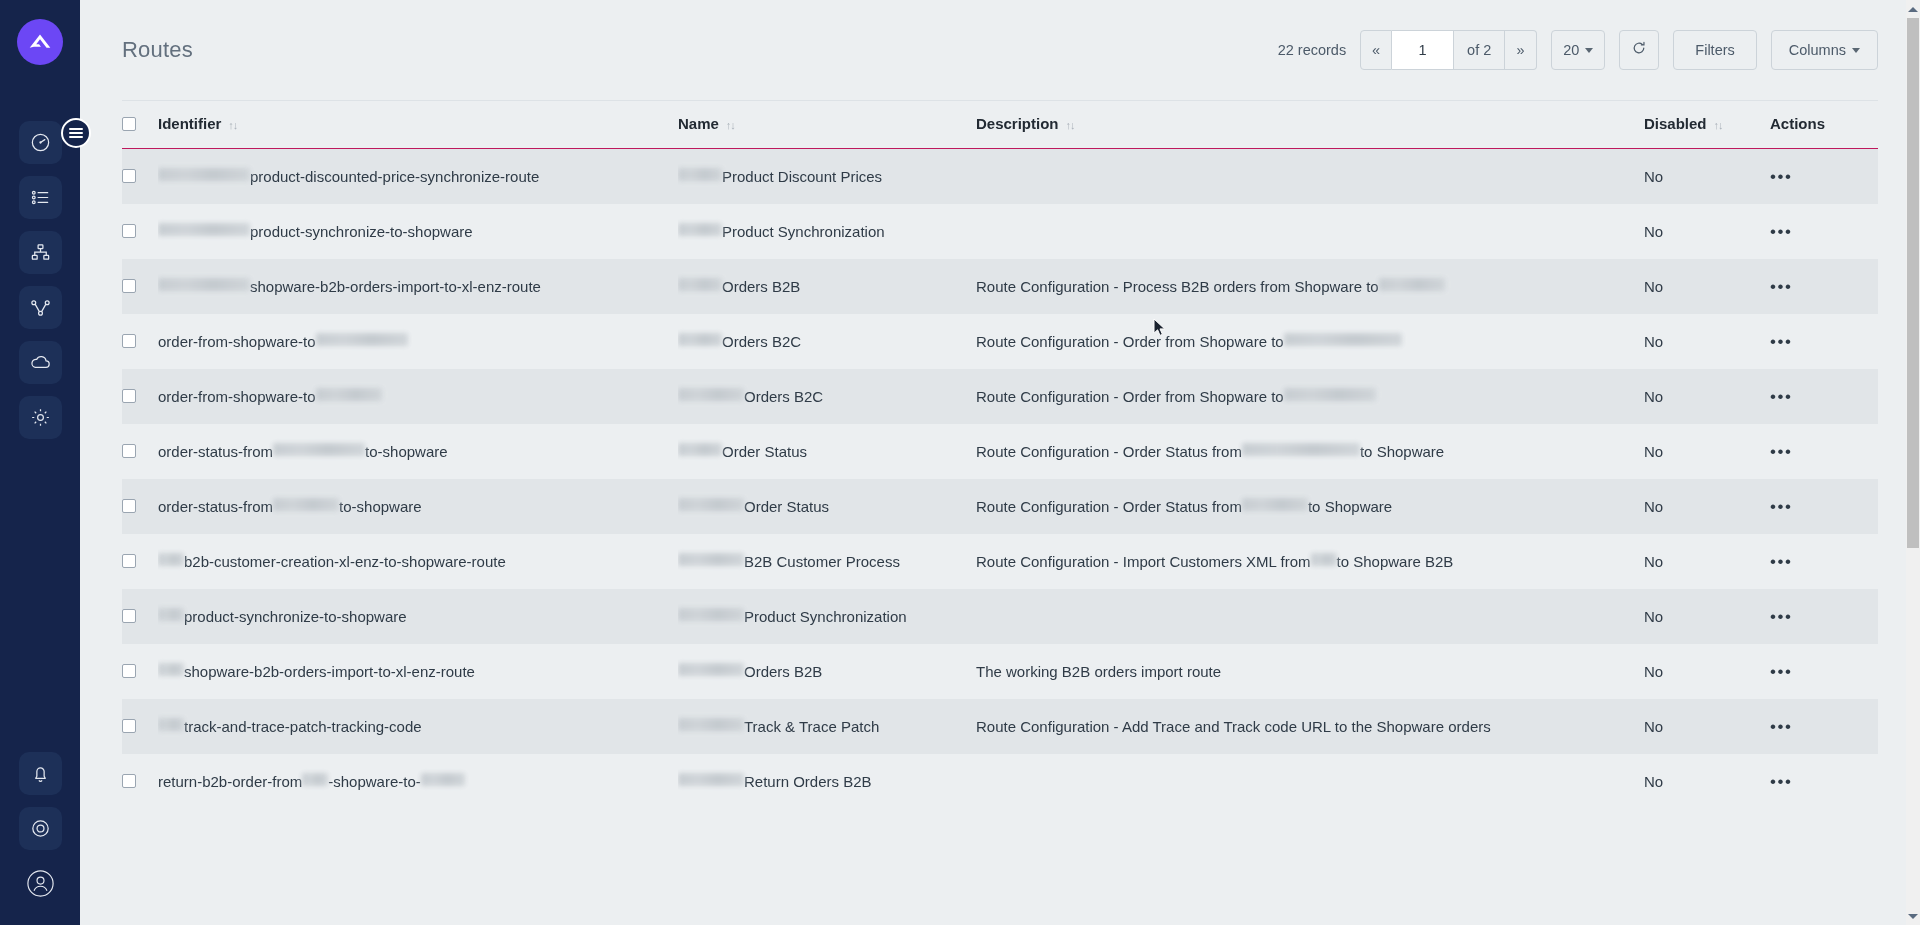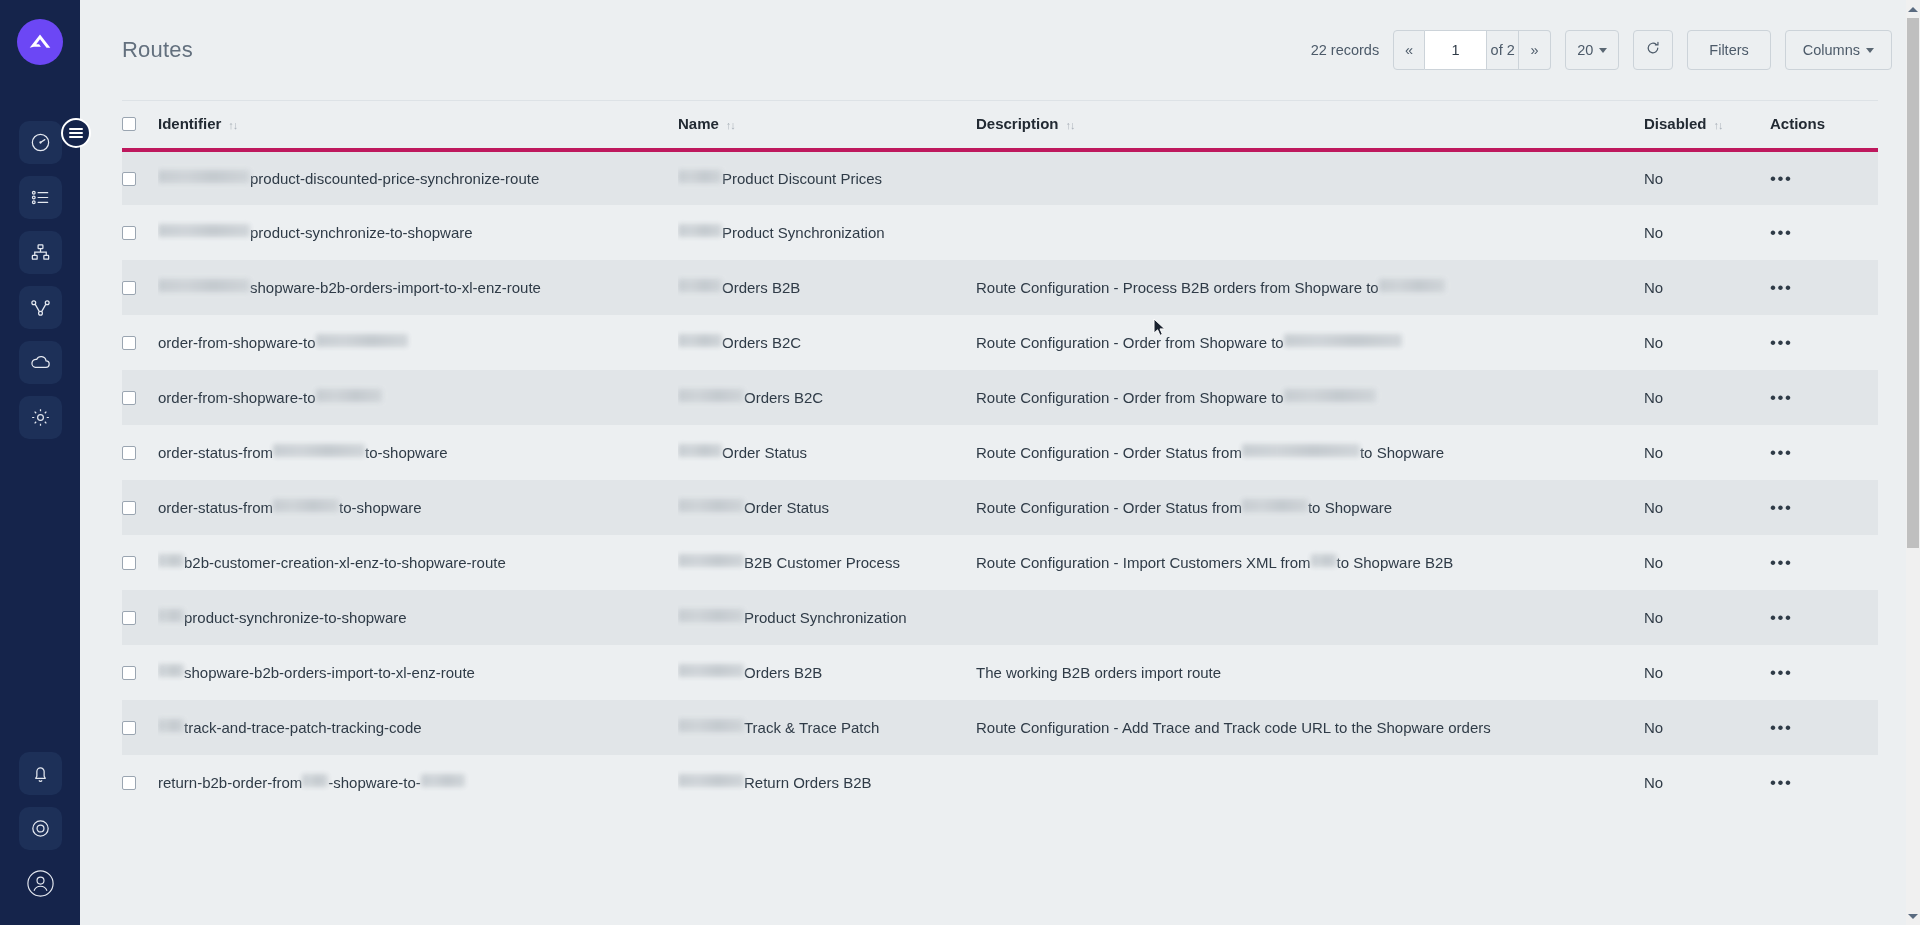--- a/index.html
+++ b/index.html
@@ -58,21 +58,21 @@
   .main {
     flex: 1 1 auto; height: 925px;
     background: #eceff1;
     position: relative;
     overflow: hidden;
   }
 
   .topbar {
     height: 100px;
     display: flex; align-items: center;
-    padding: 0 28px 0 42px;
+    padding: 0 42px 0 42px;
   }
   .page-title {
     font-size: 22px; color: #63707e; font-weight: 400; letter-spacing: .2px;
   }
   .topbar-right {
     margin-left: auto; display: flex; align-items: center; gap: 14px;
   }
   .records-count { font-size: 14.5px; color: #4c5a69; white-space: nowrap; }
 
   .pager { display: flex; align-items: stretch; height: 40px; }
@@ -81,21 +81,21 @@
     background: #eceff1;
     display: flex; align-items: center; justify-content: center;
     font-size: 14.5px; color: #4c5a69;
   }
   .pager > div + div { border-left: none; }
   .pg-first { width: 32px; border-radius: 4px 0 0 4px; color: #9aa5b1; cursor: pointer; }
   .pg-input {
     width: 62px; background: #ffffff !important; color: #2f3b47 !important;
     font-size: 15px; cursor: text;
   }
-  .pg-of { width: 32px; text-align: right; }
+  .pg-of { width: 51px; text-align: right; }
   .pg-last { width: 32px; border-radius: 0 4px 4px 0; color: #9aa5b1; cursor: pointer; }
 
   .btn {
     height: 40px; border: 1px solid #ccd3d9; border-radius: 4px;
     background: #eceff1; color: #4c5a69; font-size: 14.5px;
     display: flex; align-items: center; justify-content: center;
     padding: 0 14px; cursor: pointer; white-space: nowrap;
     font-family: "Liberation Sans", sans-serif;
   }
   .btn-pagesize { padding: 0 11px; gap: 6px; }
@@ -111,21 +111,21 @@
   }
 
   
   .table-wrap { padding: 0 42px; }
   table { width: 100%; border-collapse: collapse; table-layout: fixed; }
   thead th {
     text-align: left;
     font-size: 15px; font-weight: 700; color: #222a33;
     padding: 14px 0 16px 0;
     border-top: 1px solid #dde2e6;
-    border-bottom: 4px solid #be185d;
+    border-bottom: 1px solid #be185d;
     background: #eceff1;
     white-space: nowrap;
   }
   th .sorticon {
     font-size: 11px; color: #aab2ba; margin-left: 7px; letter-spacing: -1px;
     font-weight: 400;
   }
   .col-check { width: 36px; }
   .col-id    { width: 520px; }
   .col-name  { width: 298px; }

